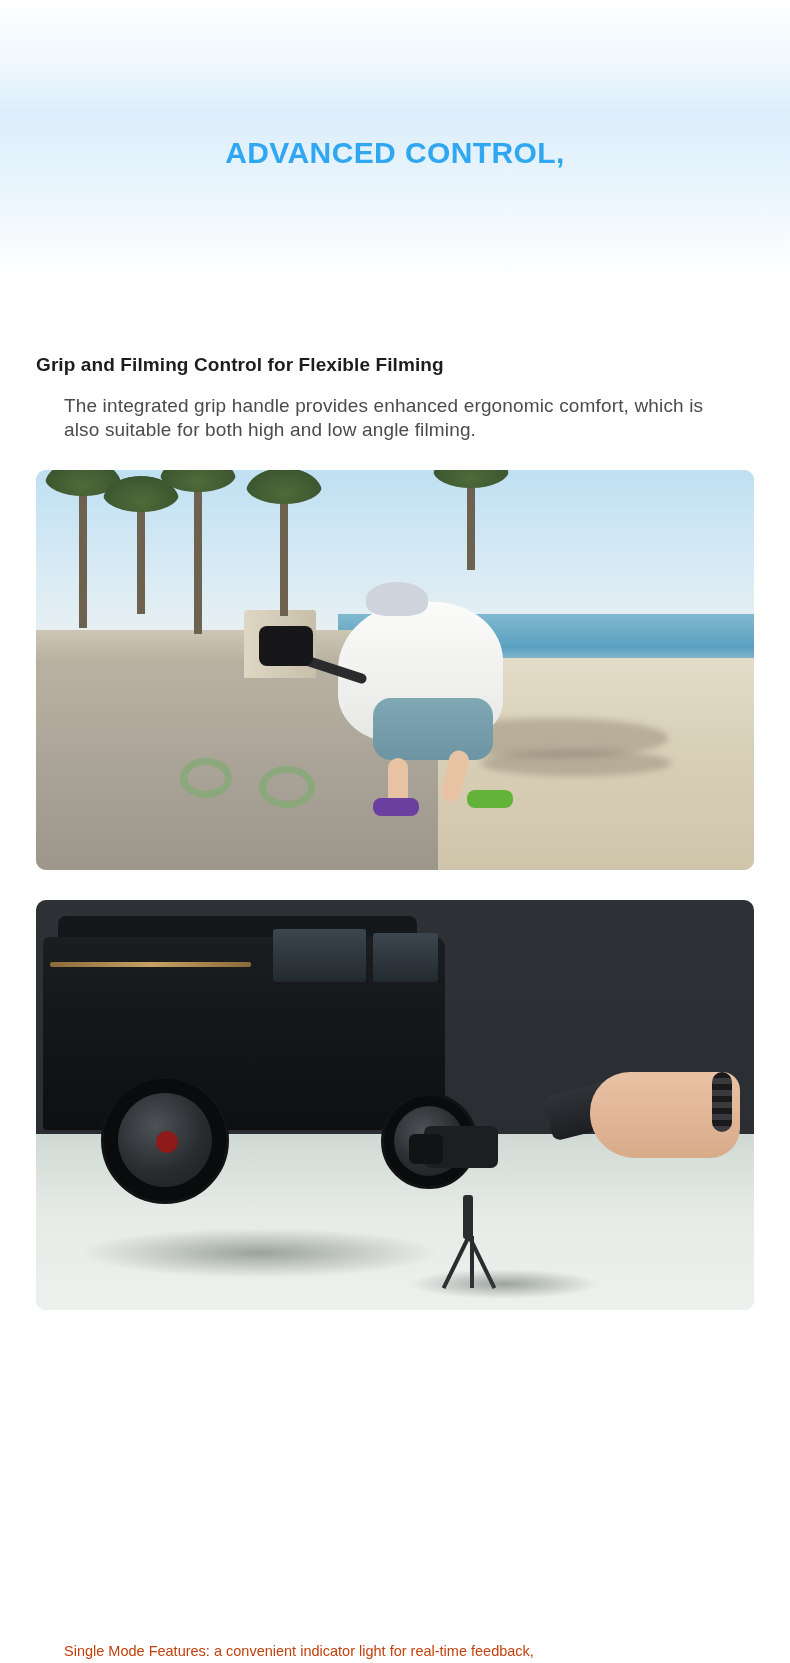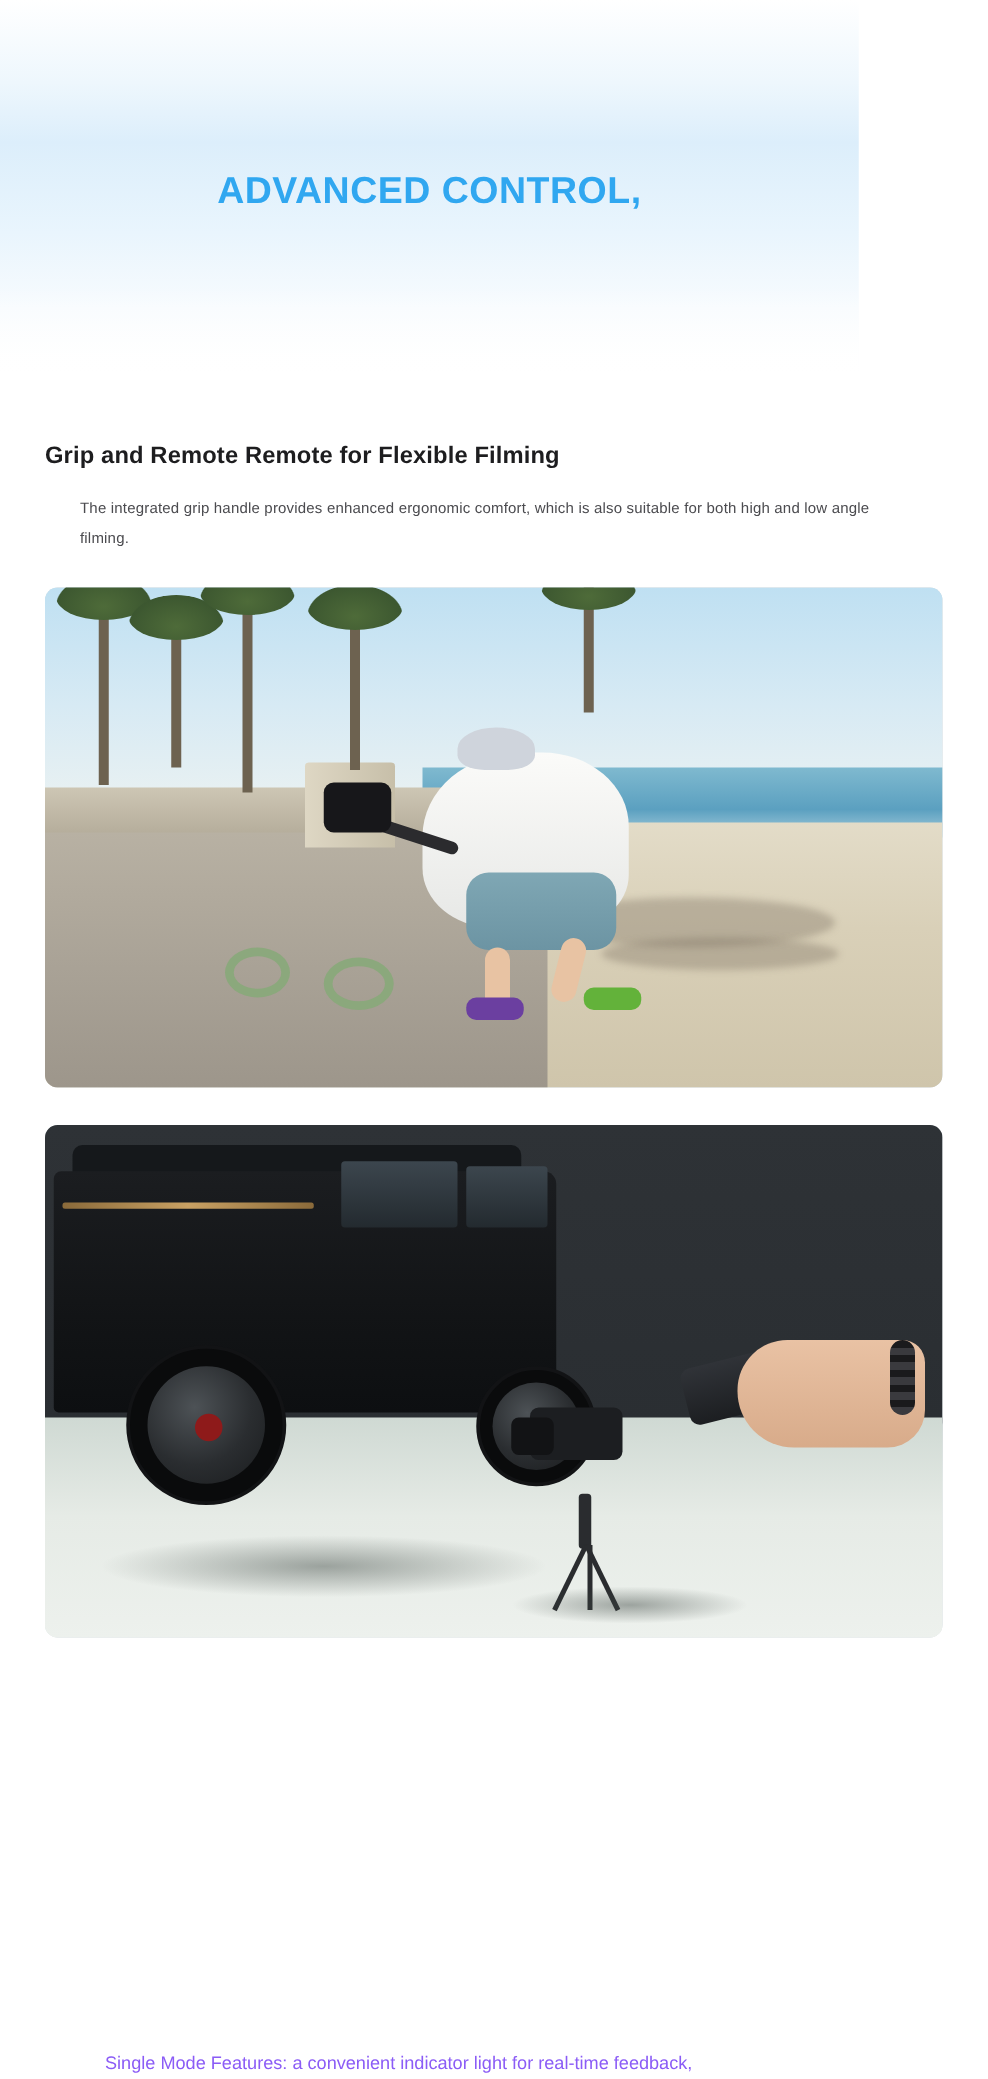--- a/index.html
+++ b/index.html
@@ -13,21 +13,21 @@
     height: 1663px;
     overflow: hidden;
     font-family: "Liberation Sans", sans-serif;
     color: #1d1d1f;
     position: relative;
   }
 
   
   .hero {
     position: relative;
-    width: 687px;
+    width: 790px;
     height: 300px;
     background:
       linear-gradient(to bottom,
         #ffffff 0%,
         #eef7fd 22%,
         #dceefb 38%,
         #e9f5fd 62%,
         #f7fbfe 82%,
         #ffffff 100%);
     overflow: hidden;
@@ -61,21 +61,21 @@
     margin-top: 54px;
     font-size: 19px;
     font-weight: bold;
     color: #1d1d1f;
     letter-spacing: 0.1px;
   }
   .body-text {
     margin-top: 18px;
     padding-left: 28px;
     padding-right: 40px;
-    font-size: 12px;
+    font-size: 19px;
     line-height: 24px;
     color: #4b4b4f;
     letter-spacing: 0.15px;
   }
   .body-text.indent-2 {
     padding-right: 30px;
   }
 
   .photo {
     margin-top: 28px;
@@ -286,40 +286,40 @@
   
   .clipped-line {
     position: absolute;
     left: 0; right: 0;
     bottom: 0;
     height: 22px;
     overflow: hidden;
   }
   .clipped-line span {
     display: block;
-    padding-left: 84px;
+    padding-left: 64px;
     font-size: 14.5px;
     line-height: 24px;
-    color: #8b5cf6;
+    color: #c2410c;
     position: relative;
     top: -2px;
   }
 </style>
 </head>
 <body>
 
 <header class="hero">
   <h1 class="hero-title">
     <span>ADVANCED CONTROL,</span>
   </h1>
 </header>
 
 <main class="content">
 
-  <h2 class="section-heading">Grip and Remote Remote for Flexible Filming</h2>
+  <h2 class="section-heading">Grip and Filming Control for Flexible Filming</h2>
 
   <p class="body-text">The integrated grip handle provides enhanced ergonomic comfort, which is also suitable for both high and low angle filming.</p>
 
   <figure class="photo" style="margin:28px 0 0 0;">
     <div class="photo-inner">
       <div class="beach-sky"></div>
       <div class="beach-sea"></div>
       <div class="beach-sand"></div>
       <div class="beach-path"></div>
       <div class="beach-wall"></div>

